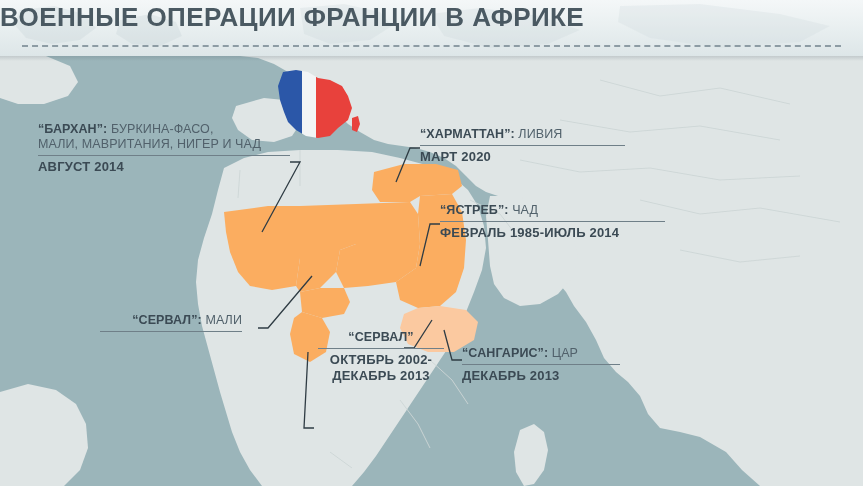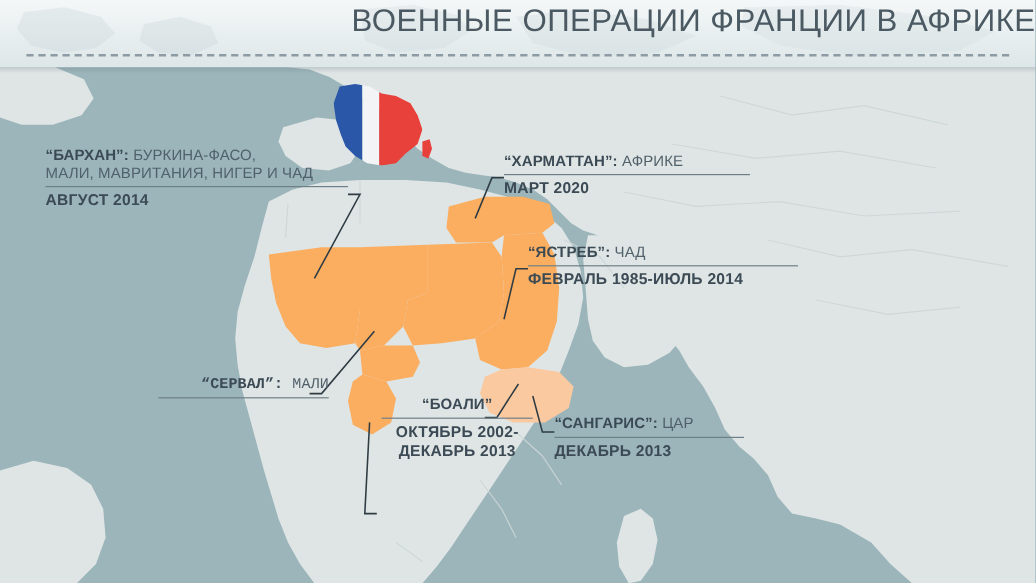--- a/index.html
+++ b/index.html
@@ -15,22 +15,22 @@
   .header{
     position:absolute;left:0;top:0;width:863px;height:56px;
     background:linear-gradient(180deg,#f4f7f8 0%, #eaf0f1 45%, #dde6e8 100%);
     overflow:hidden;z-index:40;
   }
   .header .watermark{
     position:absolute;inset:0;opacity:.22;
   }
   .header .title{
     position:absolute;left:0;right:0;top:2px;
-    text-align:right;
-    font-size:26px;font-weight:normal;letter-spacing:.4px;
+    text-align:left;
+    font-size:26px;font-weight:bold;letter-spacing:.4px;
     color:#4a5962;
     white-space:nowrap;
   }
   .dashed{
     position:absolute;left:22px;right:22px;top:45px;height:0;
     border-top:2px dashed #8d9ca4;
     z-index:41;
   }
   .hdr-shadow{
     position:absolute;left:0;top:56px;width:863px;height:5px;
@@ -53,21 +53,21 @@
   .lbl .t2{
     font-size:13px;font-weight:bold;color:#3b4a54;line-height:16px;letter-spacing:.2px;
   }
   .lbl.c .t1,.lbl.c .t2{text-align:center;}
   .lbl.r .t1,.lbl.r .t2{text-align:right;}
 
   
   #lbl-barkhan{left:38px;  top:122px; width:252px;}
   #lbl-harmattan{left:420px;top:127px; width:205px;}
   #lbl-yastreb{left:440px; top:203px; width:225px;}
-  #lbl-serval{left:132px;  top:313px; width:142px;font-family:Liberation Mono, monospace;}
+  #lbl-serval{left:100px;  top:313px; width:142px;}
   #lbl-boali{left:318px;   top:330px; width:126px;}
   #lbl-sangaris{left:462px;top:346px; width:158px;}
   #lbl-unicorn{left:314px; top:411px; width:230px;}
 
   .leaders{position:absolute;inset:0;z-index:20;pointer-events:none;}
 </style>
 </head>
 <body>
 
 <div id="stage">
@@ -196,21 +196,21 @@
       <span>БУРКИНА-ФАСО,</span>
     </div>
     <div class="t1">МАЛИ, МАВРИТАНИЯ, НИГЕР И ЧАД</div>
     <div class="rule"></div>
     <div class="t2">АВГУСТ 2014</div>
   </div>
 
   <div class="lbl" id="lbl-harmattan">
     <div class="t1">
       <b>“ХАРМАТТАН”:</b>
-      <span>АФРИКЕ</span>
+      <span>ЛИВИЯ</span>
     </div>
     <div class="rule"></div>
     <div class="t2">МАРТ 2020</div>
   </div>
 
   <div class="lbl" id="lbl-yastreb">
     <div class="t1">
       <b>“ЯСТРЕБ”:</b>
       <span>ЧАД</span>
     </div>
@@ -221,21 +221,21 @@
   <div class="lbl r" id="lbl-serval">
     <div class="t1">
       <b>“СЕРВАЛ”:</b>
       <span>МАЛИ</span>
     </div>
     <div class="rule"></div>
   </div>
 
   <div class="lbl c" id="lbl-boali">
     <div class="t1">
-      <b>“БОАЛИ”</b>
+      <b>“СЕРВАЛ”</b>
     </div>
     <div class="rule"></div>
     <div class="t2">ОКТЯБРЬ 2002-</div>
     <div class="t2">ДЕКАБРЬ 2013</div>
   </div>
 
   <div class="lbl" id="lbl-sangaris">
     <div class="t1">
       <b>“САНГАРИС”:</b>
       <span>ЦАР</span>

